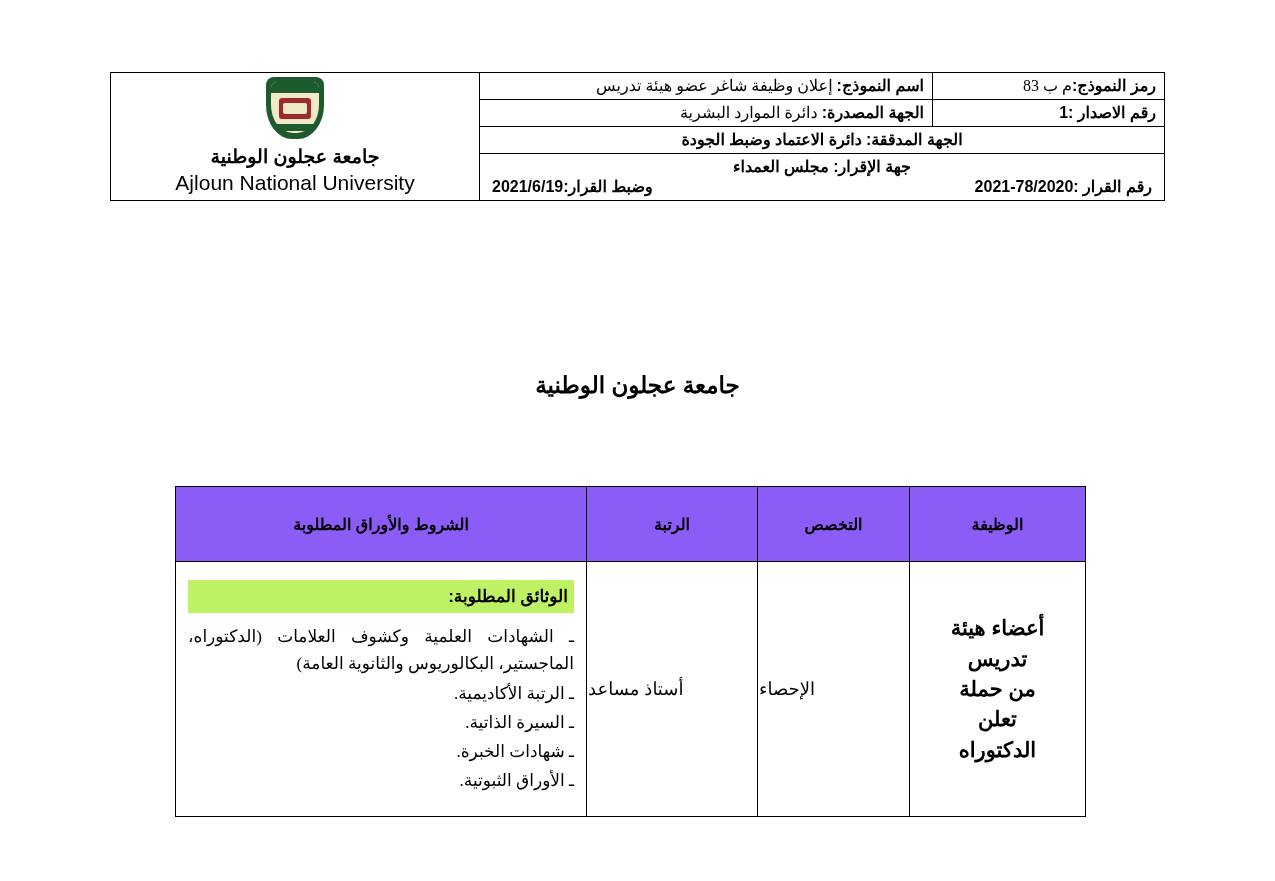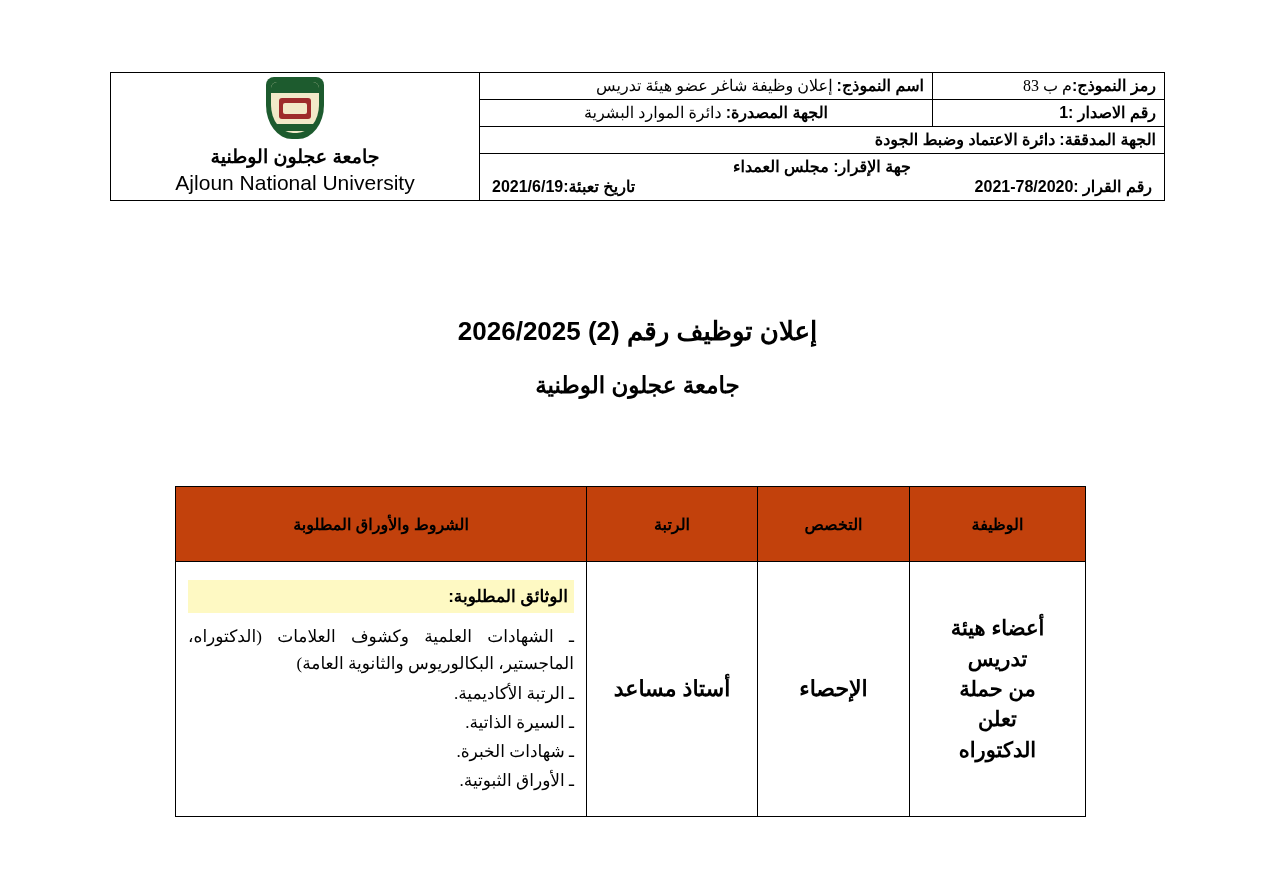--- a/index.html
+++ b/index.html
@@ -98,22 +98,22 @@
   .logo-shield .band-bot {
     position: absolute;
     left: 9px; right: 9px; bottom: 8px;
     height: 7px;
     background: #1d5b2e;
     border-radius: 0 0 10px 10px;
   }
   .cell-form-code { width: 215px; text-align: right; }
   .cell-form-name { text-align: right; }
   .cell-issue     { width: 215px; text-align: right; margin-left: 8px; }
-  .cell-source    { text-align: center; }
-  .cell-audit     { text-align: right; }
+  .cell-source    { }
+  .cell-audit     { text-align: center; }
   .cell-approve   { text-align: center; }
   .bold-label { font-family: "Liberation Sans", sans-serif; font-weight: bold; }
   .kv-line { font-family: "Liberation Sans", sans-serif; }
   .approve-row-2 {
     display: flex;
     justify-content: space-between;
     direction: rtl;
     font-family: "Liberation Sans", sans-serif;
     font-weight: bold;
     padding: 0 4px;
@@ -153,53 +153,53 @@
     right: 189px;
     width: 898px;
     border-collapse: collapse;
     table-layout: fixed;
   }
   .jobs-table th, .jobs-table td {
     border: 1px solid #000;
     vertical-align: middle;
   }
   .jobs-table thead th {
-    background: #c2410c;
+    background: #8b5cf6;
     font-family: "Liberation Sans", sans-serif;
     font-weight: bold;
     font-size: 16px;
     height: 72px;
     text-align: center;
   }
   .col-job   { width: 173px; }
   .col-spec  { width: 149px; }
   .col-rank  { width: 168px; }
   .col-cond  { width: 408px; }
 
   .cell-job {
     text-align: center;
     font-family: "Liberation Sans", sans-serif;
     font-weight: bold;
     font-size: 21px;
     line-height: 1.45;
   }
   .cell-spec, .cell-rank {
-    text-align: center;
-    font-family: "Liberation Sans", sans-serif;
-    font-weight: bold;
-    font-size: 22px;
+    text-align: left;
+    font-family: "Liberation Sans", sans-serif;
+    font-weight: normal;
+    font-size: 18px;
   }
   .cell-cond {
     padding: 18px 12px 20px 12px;
     vertical-align: top;
     font-size: 17px;
     line-height: 1.6;
   }
   .docs-heading {
-    background: #fef9c3;
+    background: #bef264;
     font-family: "Liberation Sans", sans-serif;
     font-weight: bold;
     font-size: 17px;
     text-align: right;
     padding: 3px 6px;
     margin-bottom: 10px;
   }
   .docs-list { list-style: none; margin: 0; padding: 0; }
   .docs-list li {
     text-align: justify;
@@ -255,29 +255,28 @@
         <td class="cell-approve" colspan="2">
           <div class="kv-line">
             <span class="bold-label">جهة الإقرار:</span>
             <span class="bold-label">مجلس العمداء</span>
           </div>
           <div class="approve-row-2">
             <span>
               <span>رقم القرار :</span><span>78/2020-2021</span>
             </span>
             <span>
-              <span>تاريخ تعبئة:</span><span>2021/6/19</span>
+              <span>وضبط القرار:</span><span>2021/6/19</span>
             </span>
           </div>
         </td>
       </tr>
     </tbody>
   </table>
 
-  <div class="title-main">إعلان توظيف رقم (2) 2026/2025</div>
   <div class="title-sub">جامعة عجلون الوطنية</div>
 
   <table class="jobs-table">
     <thead>
       <tr>
         <th class="col-job">الوظيفة</th>
         <th class="col-spec">التخصص</th>
         <th class="col-rank">الرتبة</th>
         <th class="col-cond">الشروط والأوراق المطلوبة</th>
       </tr>

